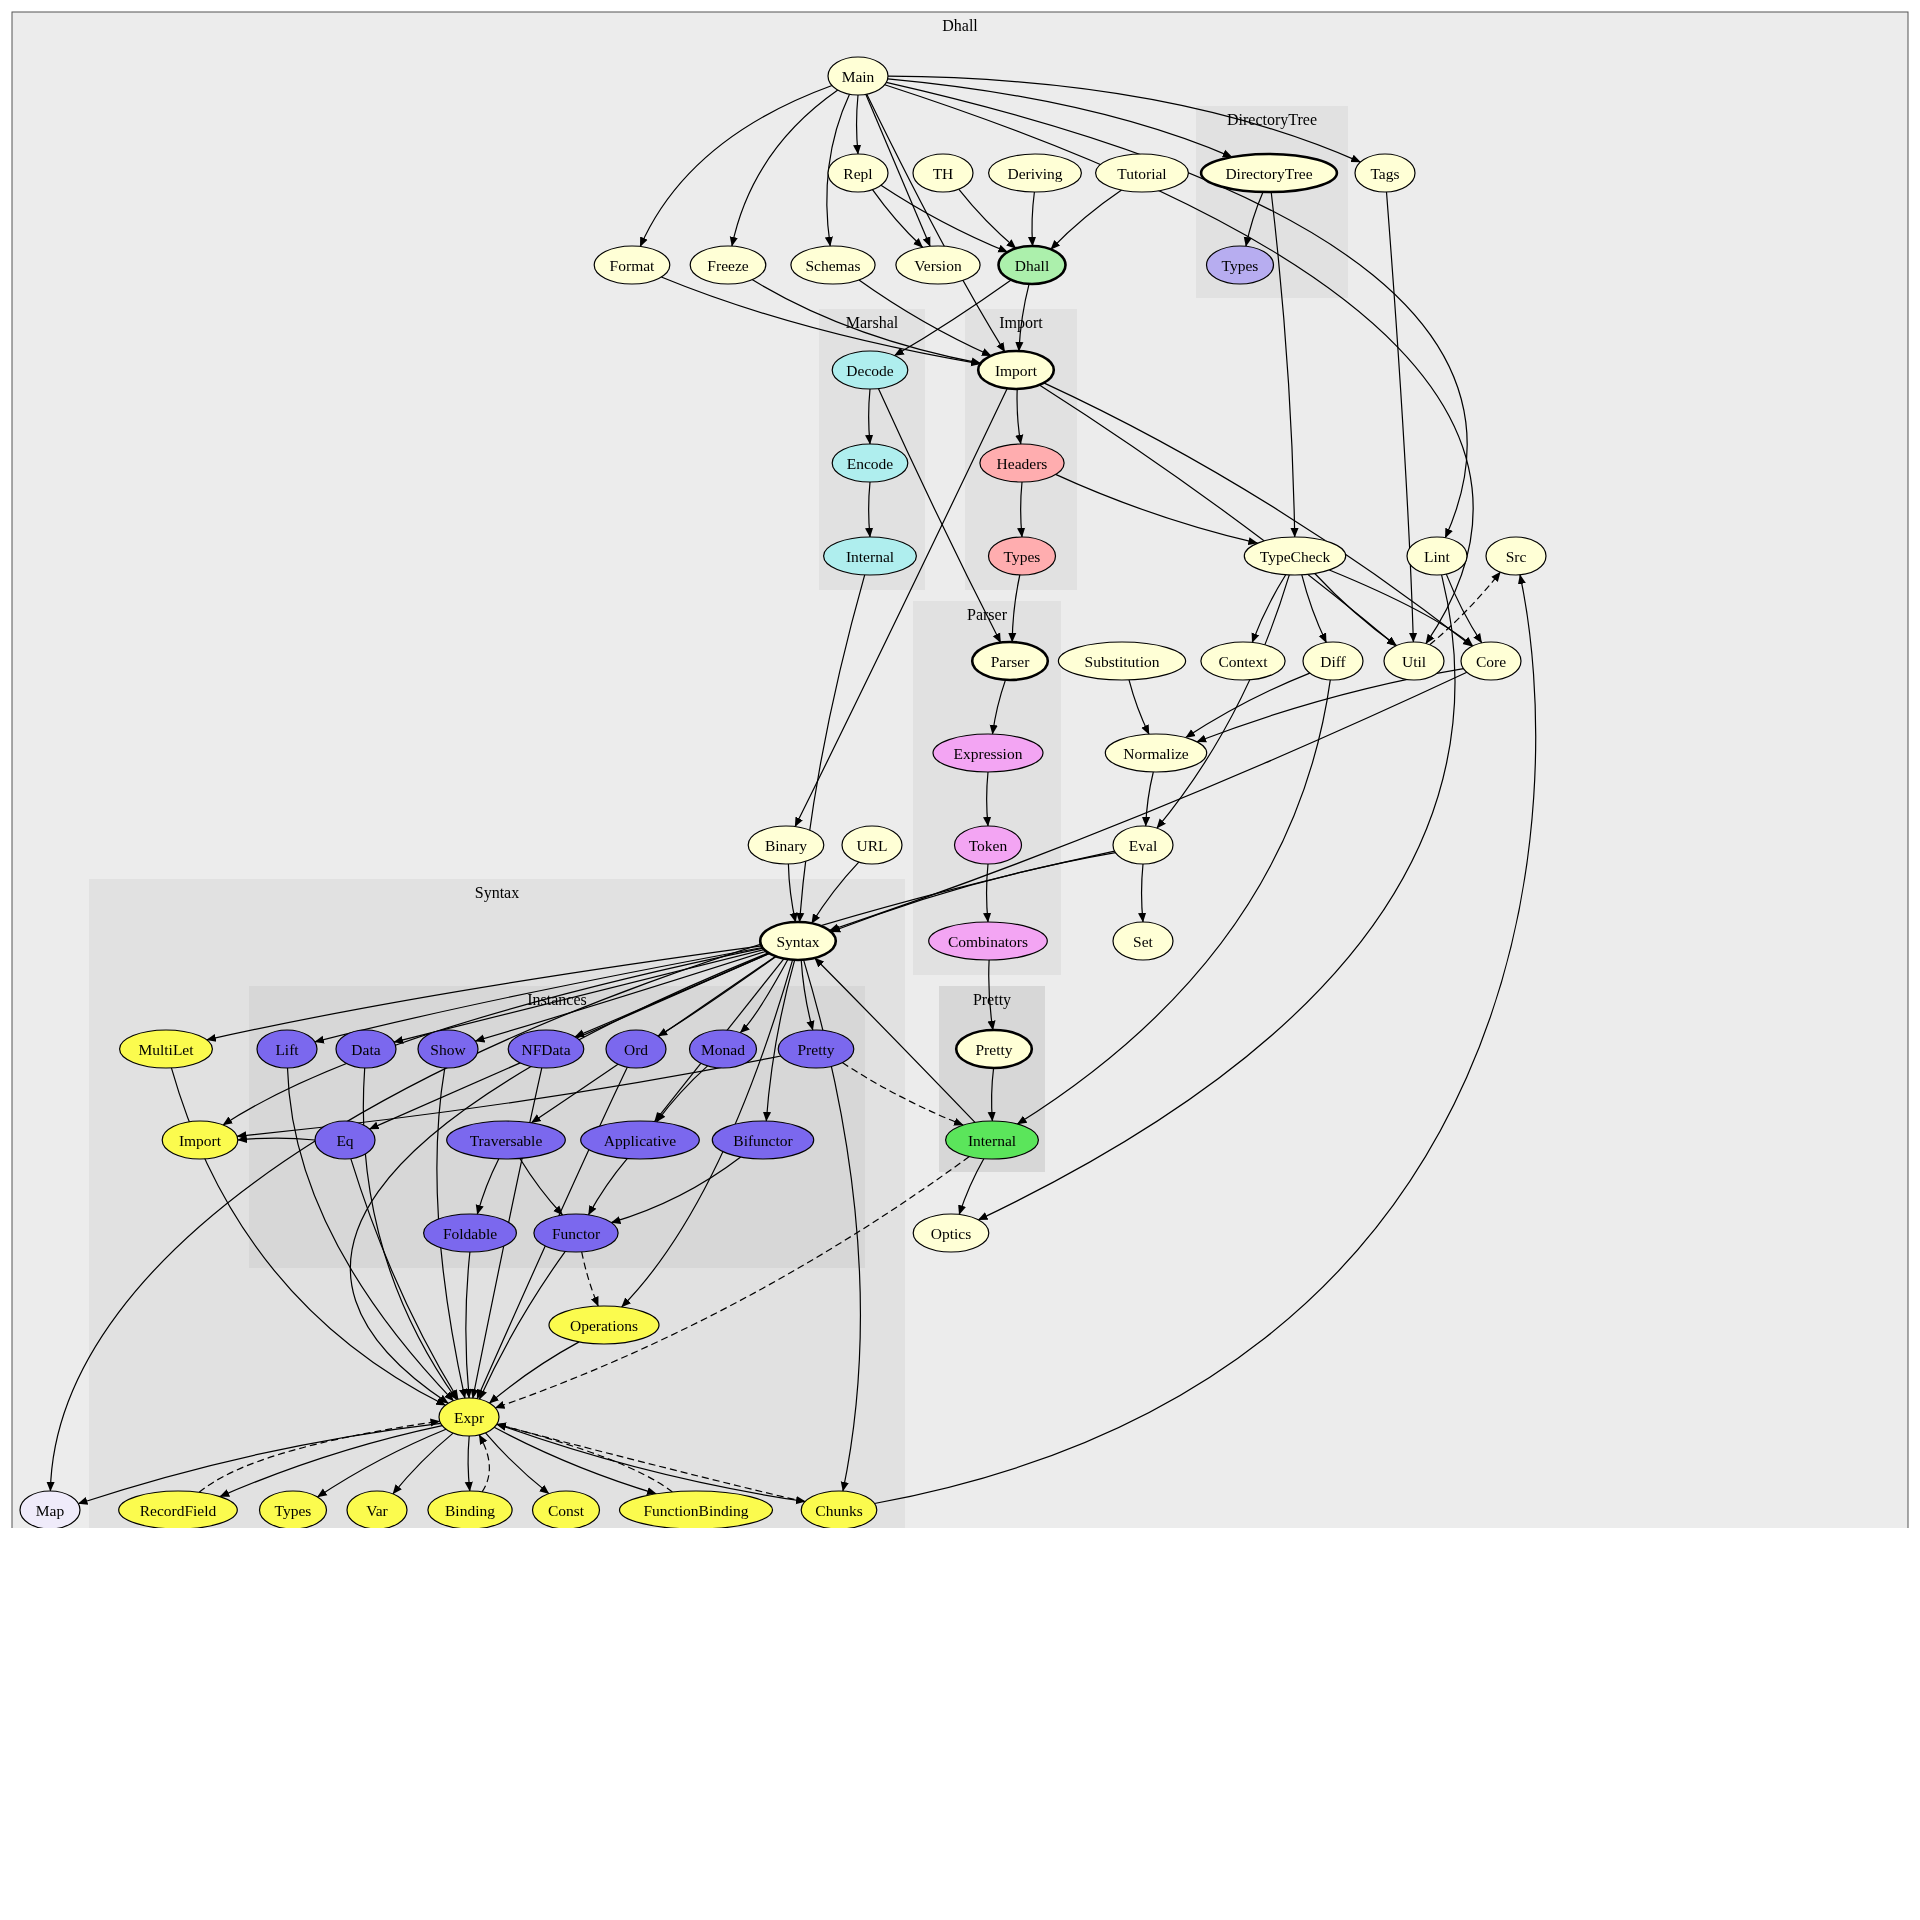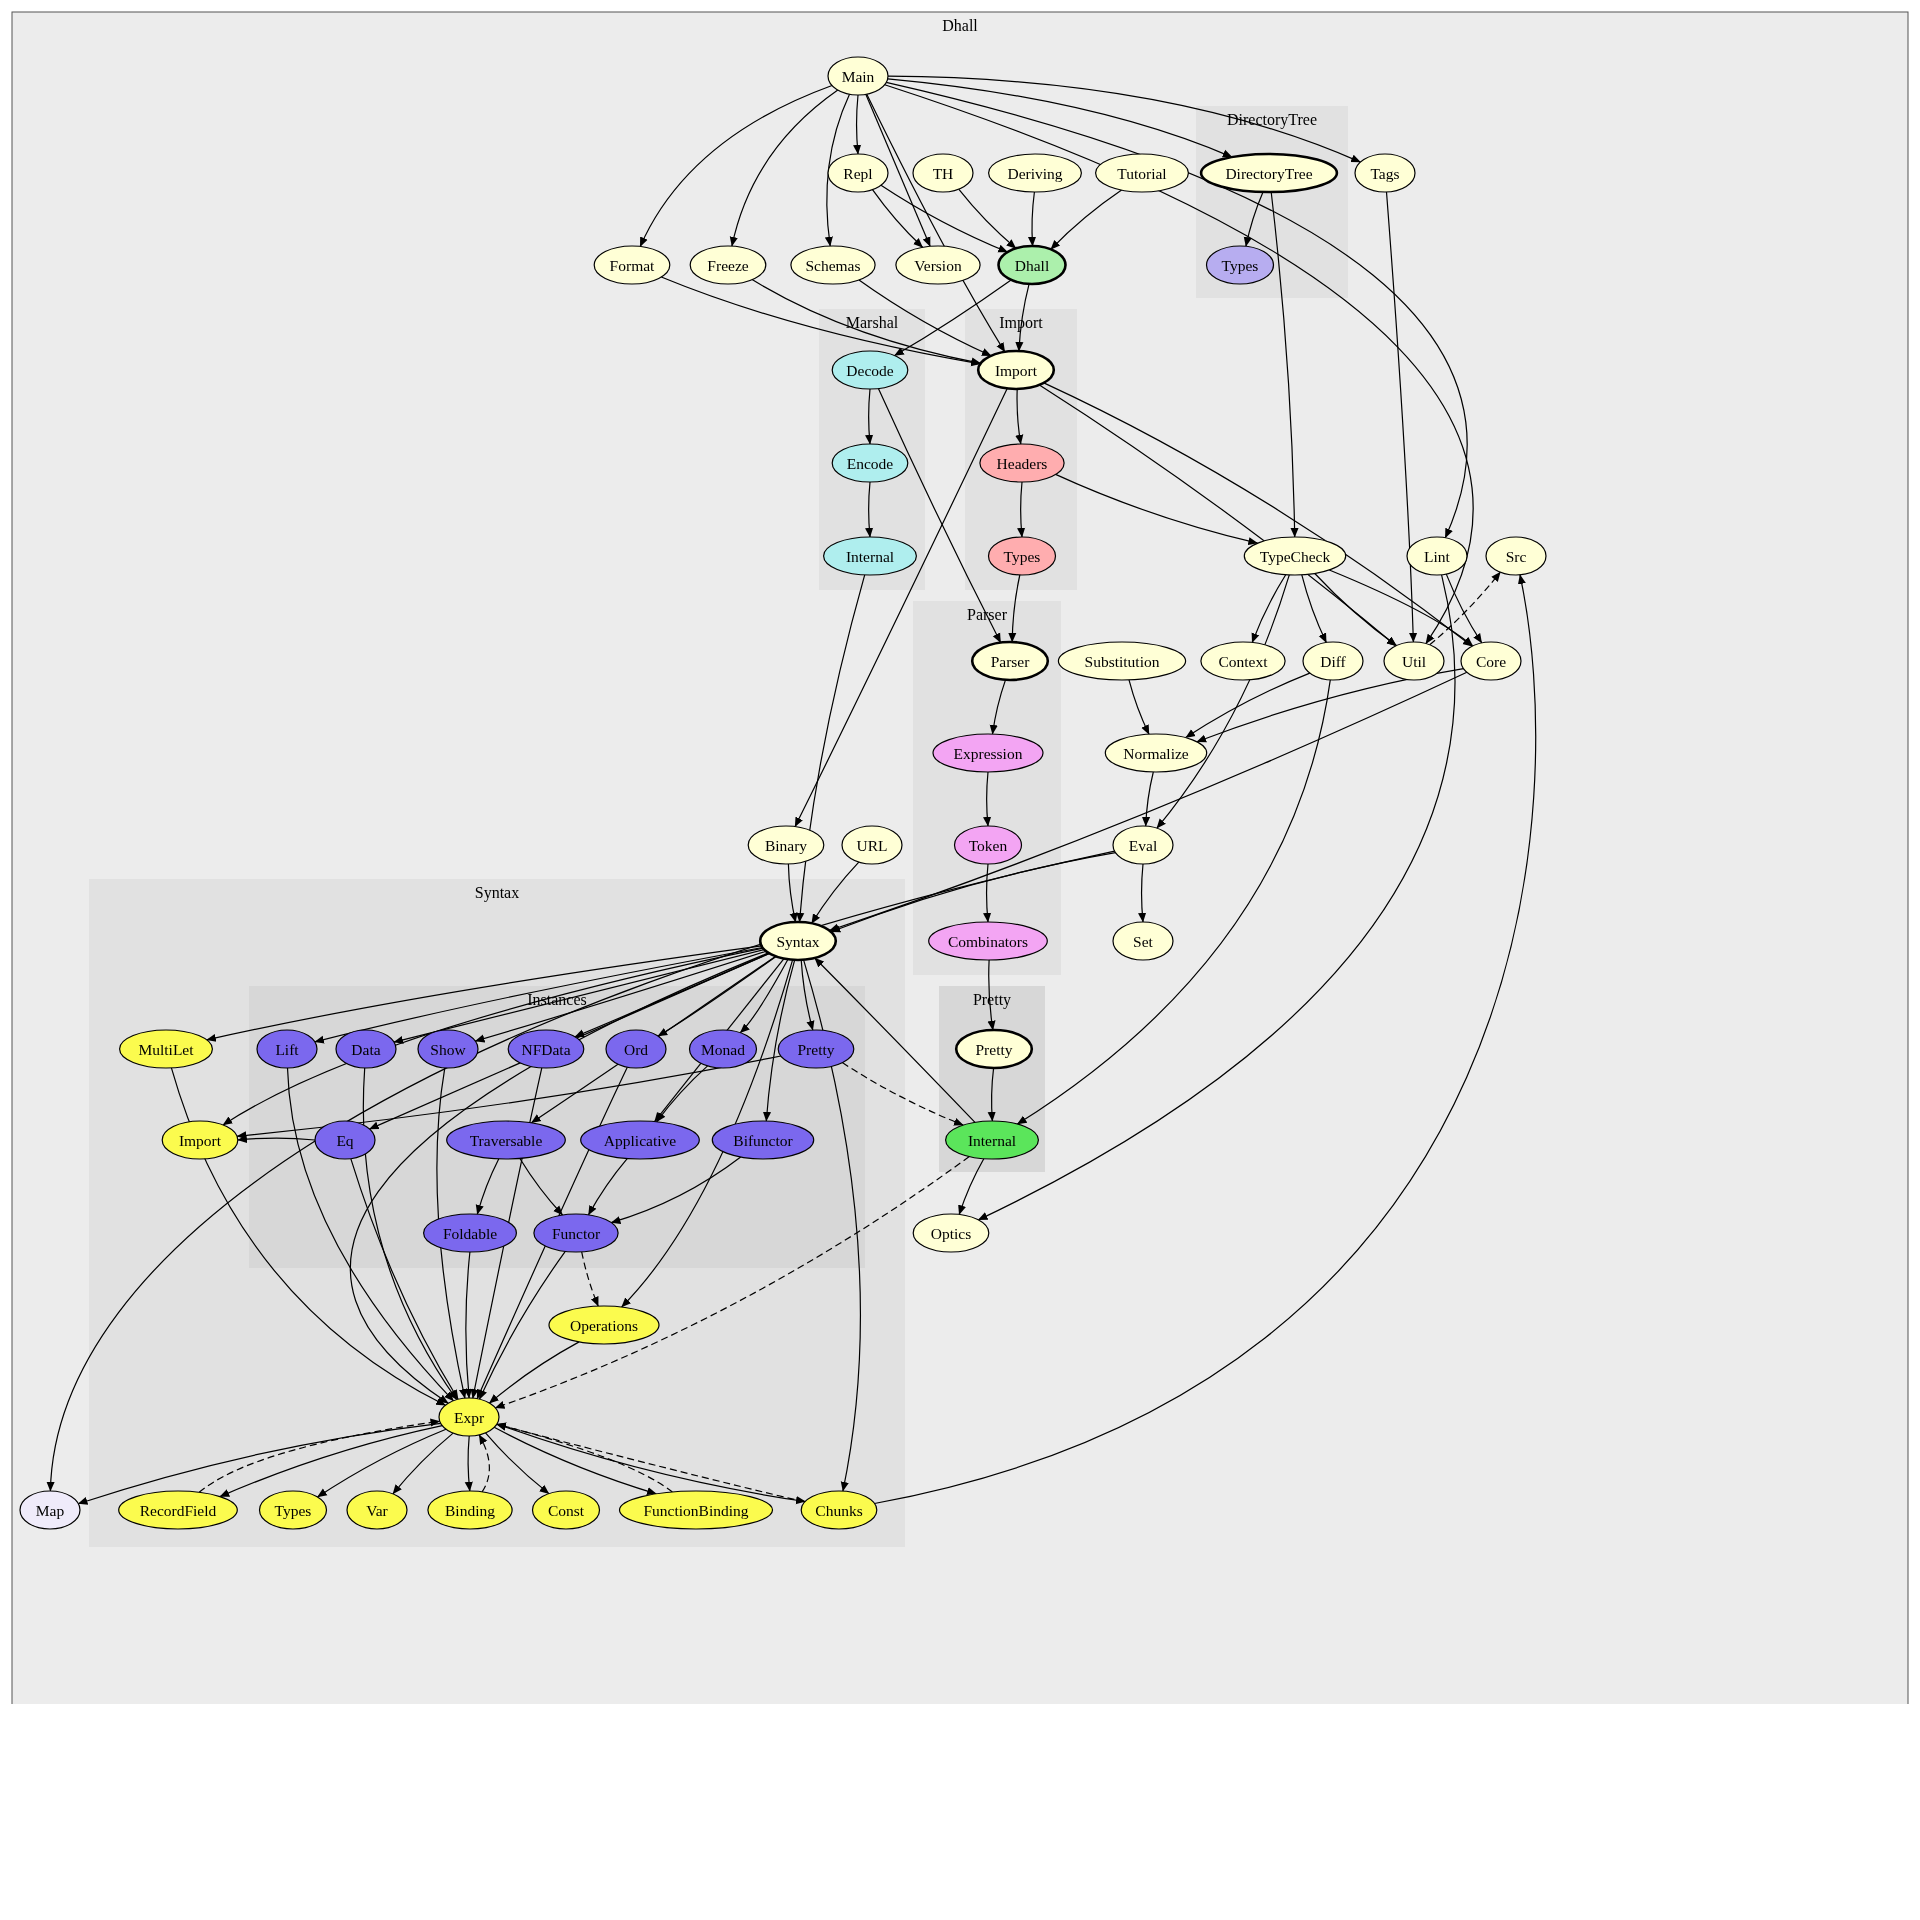--- a/index.html
+++ b/index.html
@@ -3,21 +3,21 @@
 <meta charset="utf-8">
 <style>
   html, body {
     margin: 0;
     padding: 0;
     background: #ffffff;
     font-family: "Liberation Serif", "DejaVu Serif", serif;
   }
   #stage {
     width: 1920px;
-    height: 1704px;
+    height: 1528px;
     position: relative;
     background: #ffffff;
   }
   svg { display: block; }
   svg text {
     font-family: "Liberation Serif", "DejaVu Serif", serif;
     fill: #000000;
   }
   .cluster-label { font-size: 16px; }
   .node-label { font-size: 15.5px; }

